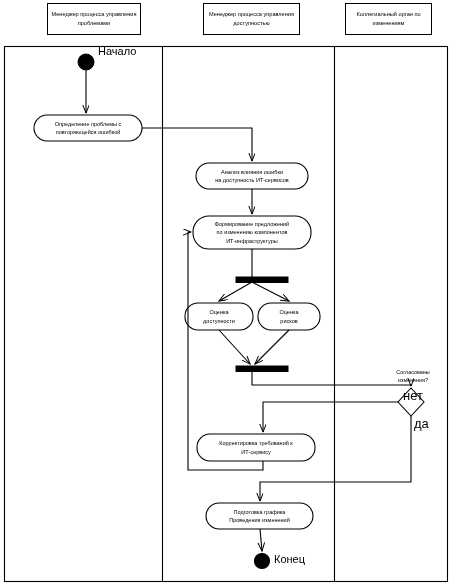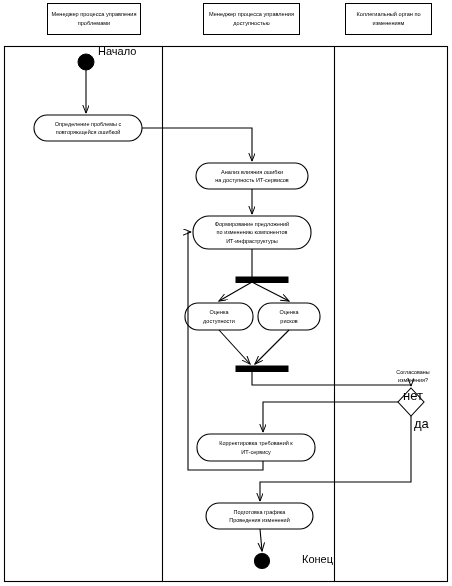--- a/index.html
+++ b/index.html
@@ -76,21 +76,21 @@
   </svg>
 
   <div class="hdr" style="left:47px;top:3px;width:94px;height:32px;">Менеджер процесса
 управления проблемами</div>
   <div class="hdr" style="left:203px;top:3px;width:97px;height:32px;">Менеджер процесса
 управления доступностью</div>
   <div class="hdr" style="left:345px;top:3px;width:87px;height:32px;">Коллегиальный
 орган по изменениям</div>
 
   <div class="lbl lbl-big" style="left:98px;top:45px;">Начало</div>
-  <div class="lbl lbl-big" style="left:274px;top:553px;margin-left:28px;">Конец</div>
+  <div class="lbl lbl-big" style="left:274px;top:553px;">Конец</div>
 
   <div class="act-text" style="left:34px;top:115px;width:108px;height:26px;">Определение проблемы с
 повторяющейся ошибкой</div>
   <div class="act-text" style="left:196px;top:163px;width:112px;height:26px;">Анализ влияния ошибки
 на доступность ИТ-сервисов</div>
   <div class="act-text" style="left:193px;top:216px;width:118px;height:33px;">Формирование предложений
 по изменению компонентов
 ИТ-инфраструктуры</div>
   <div class="act-text" style="left:185px;top:303px;width:68px;height:27px;">Оценка
 доступности</div>

